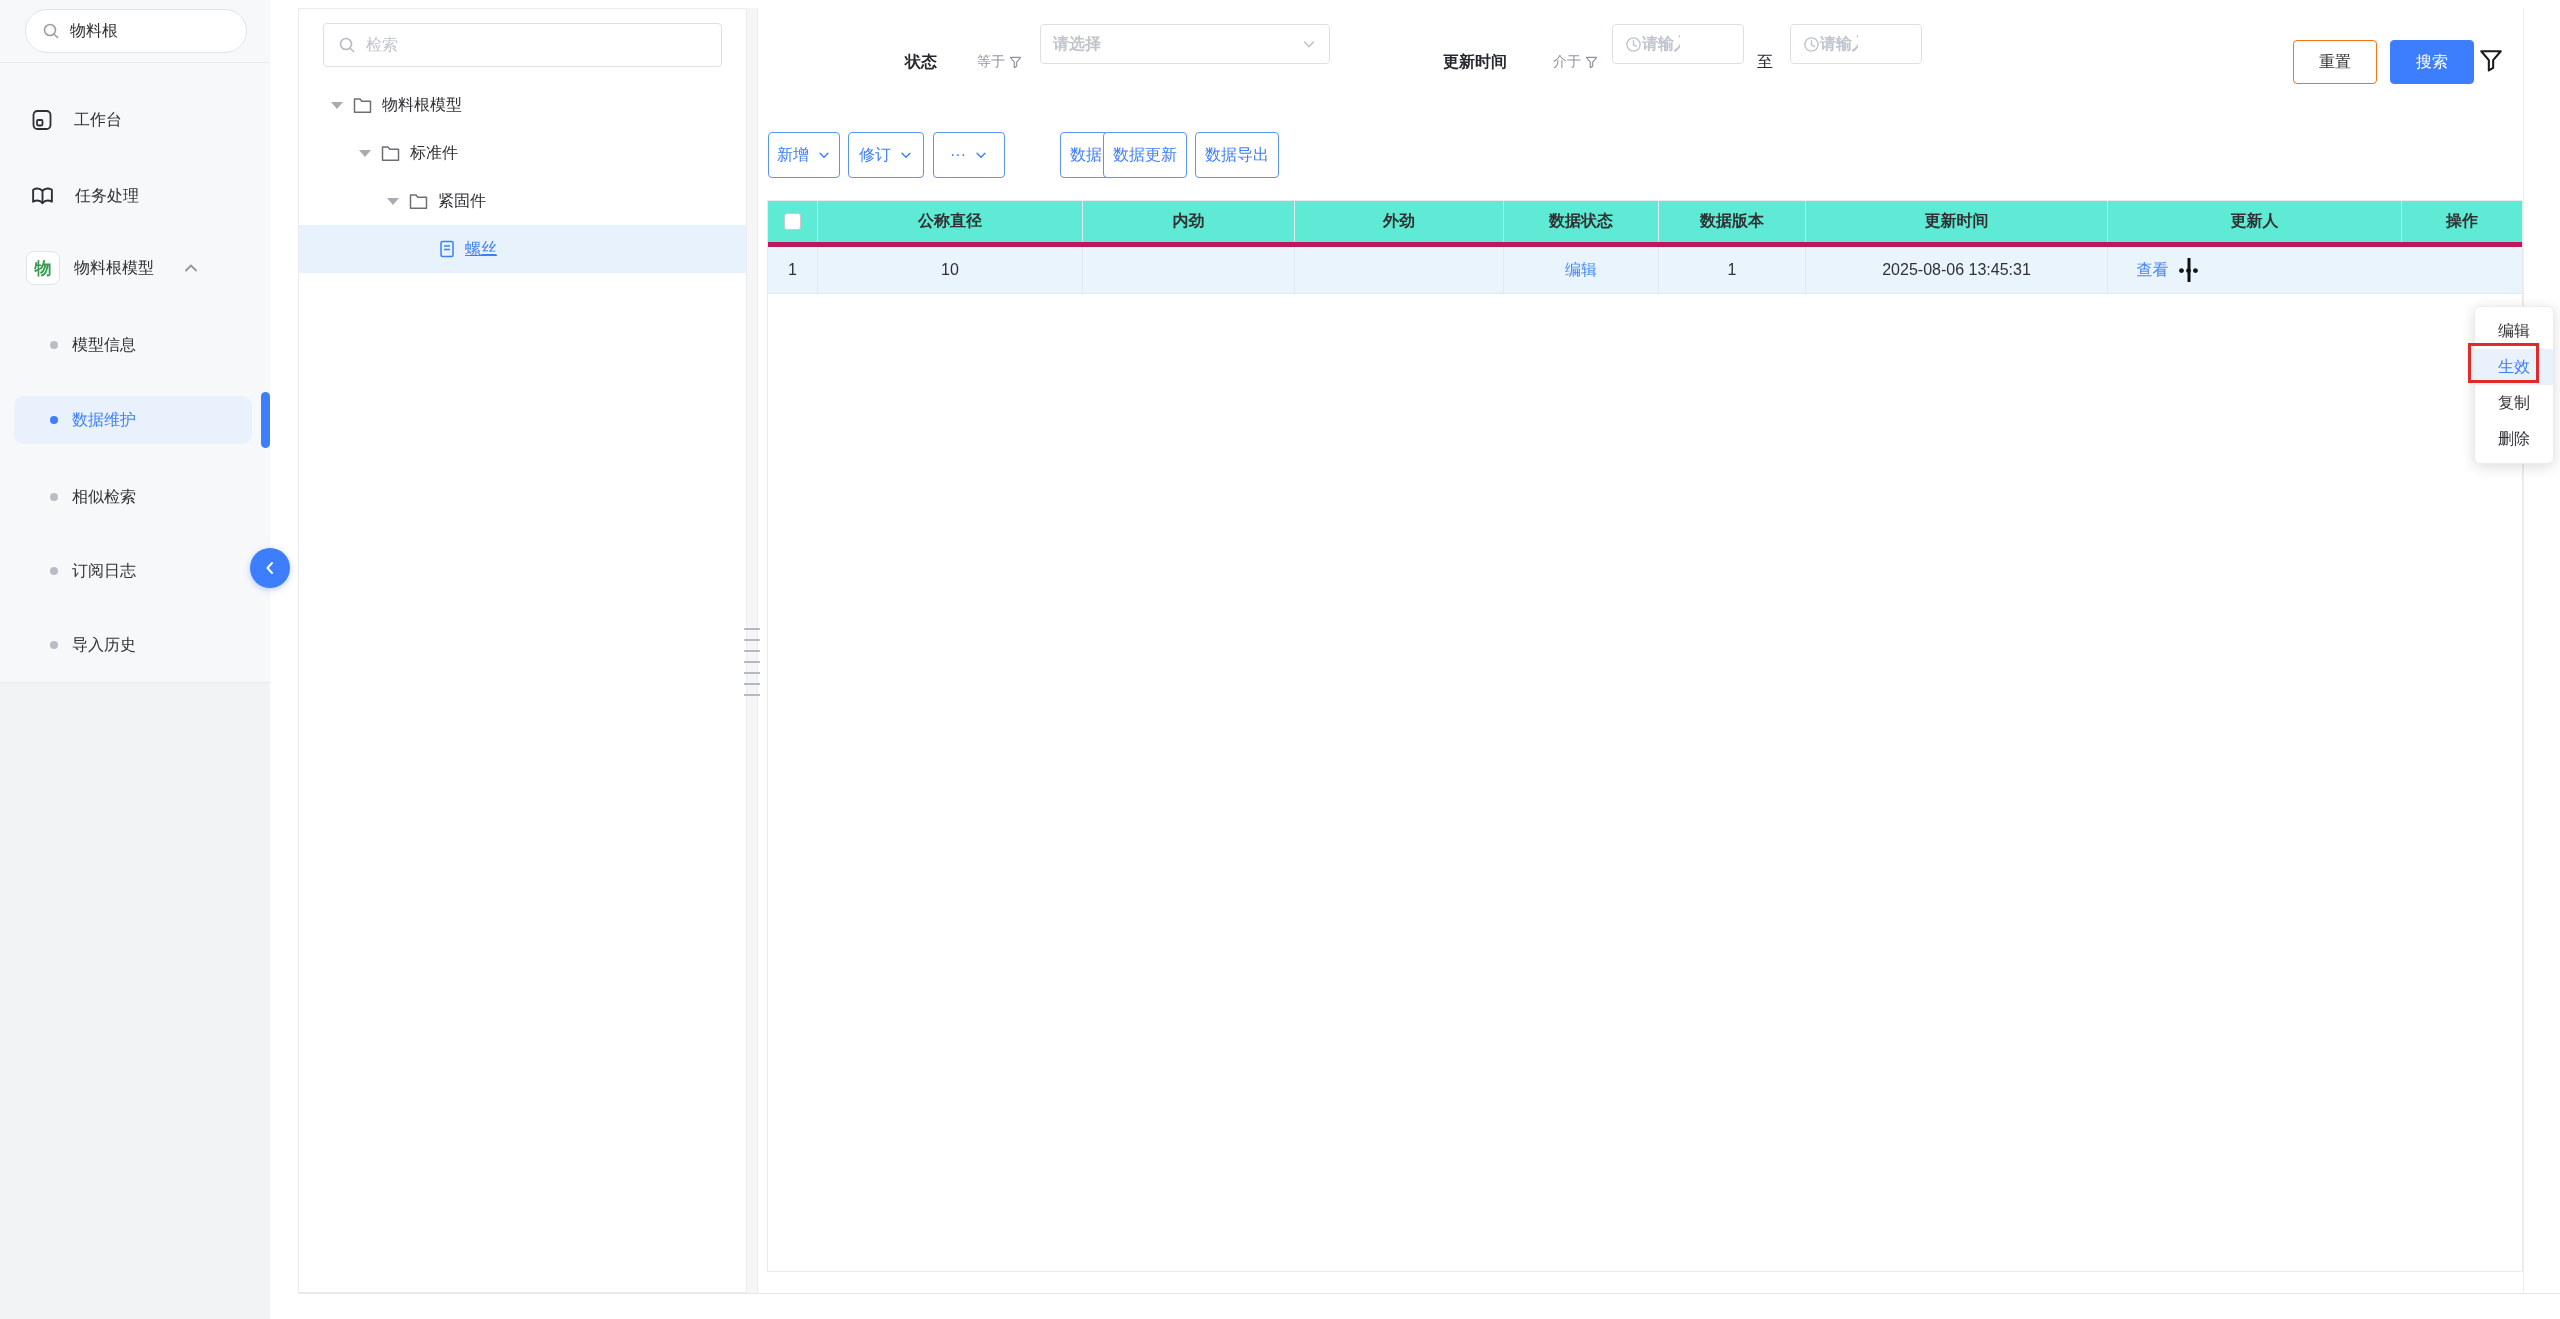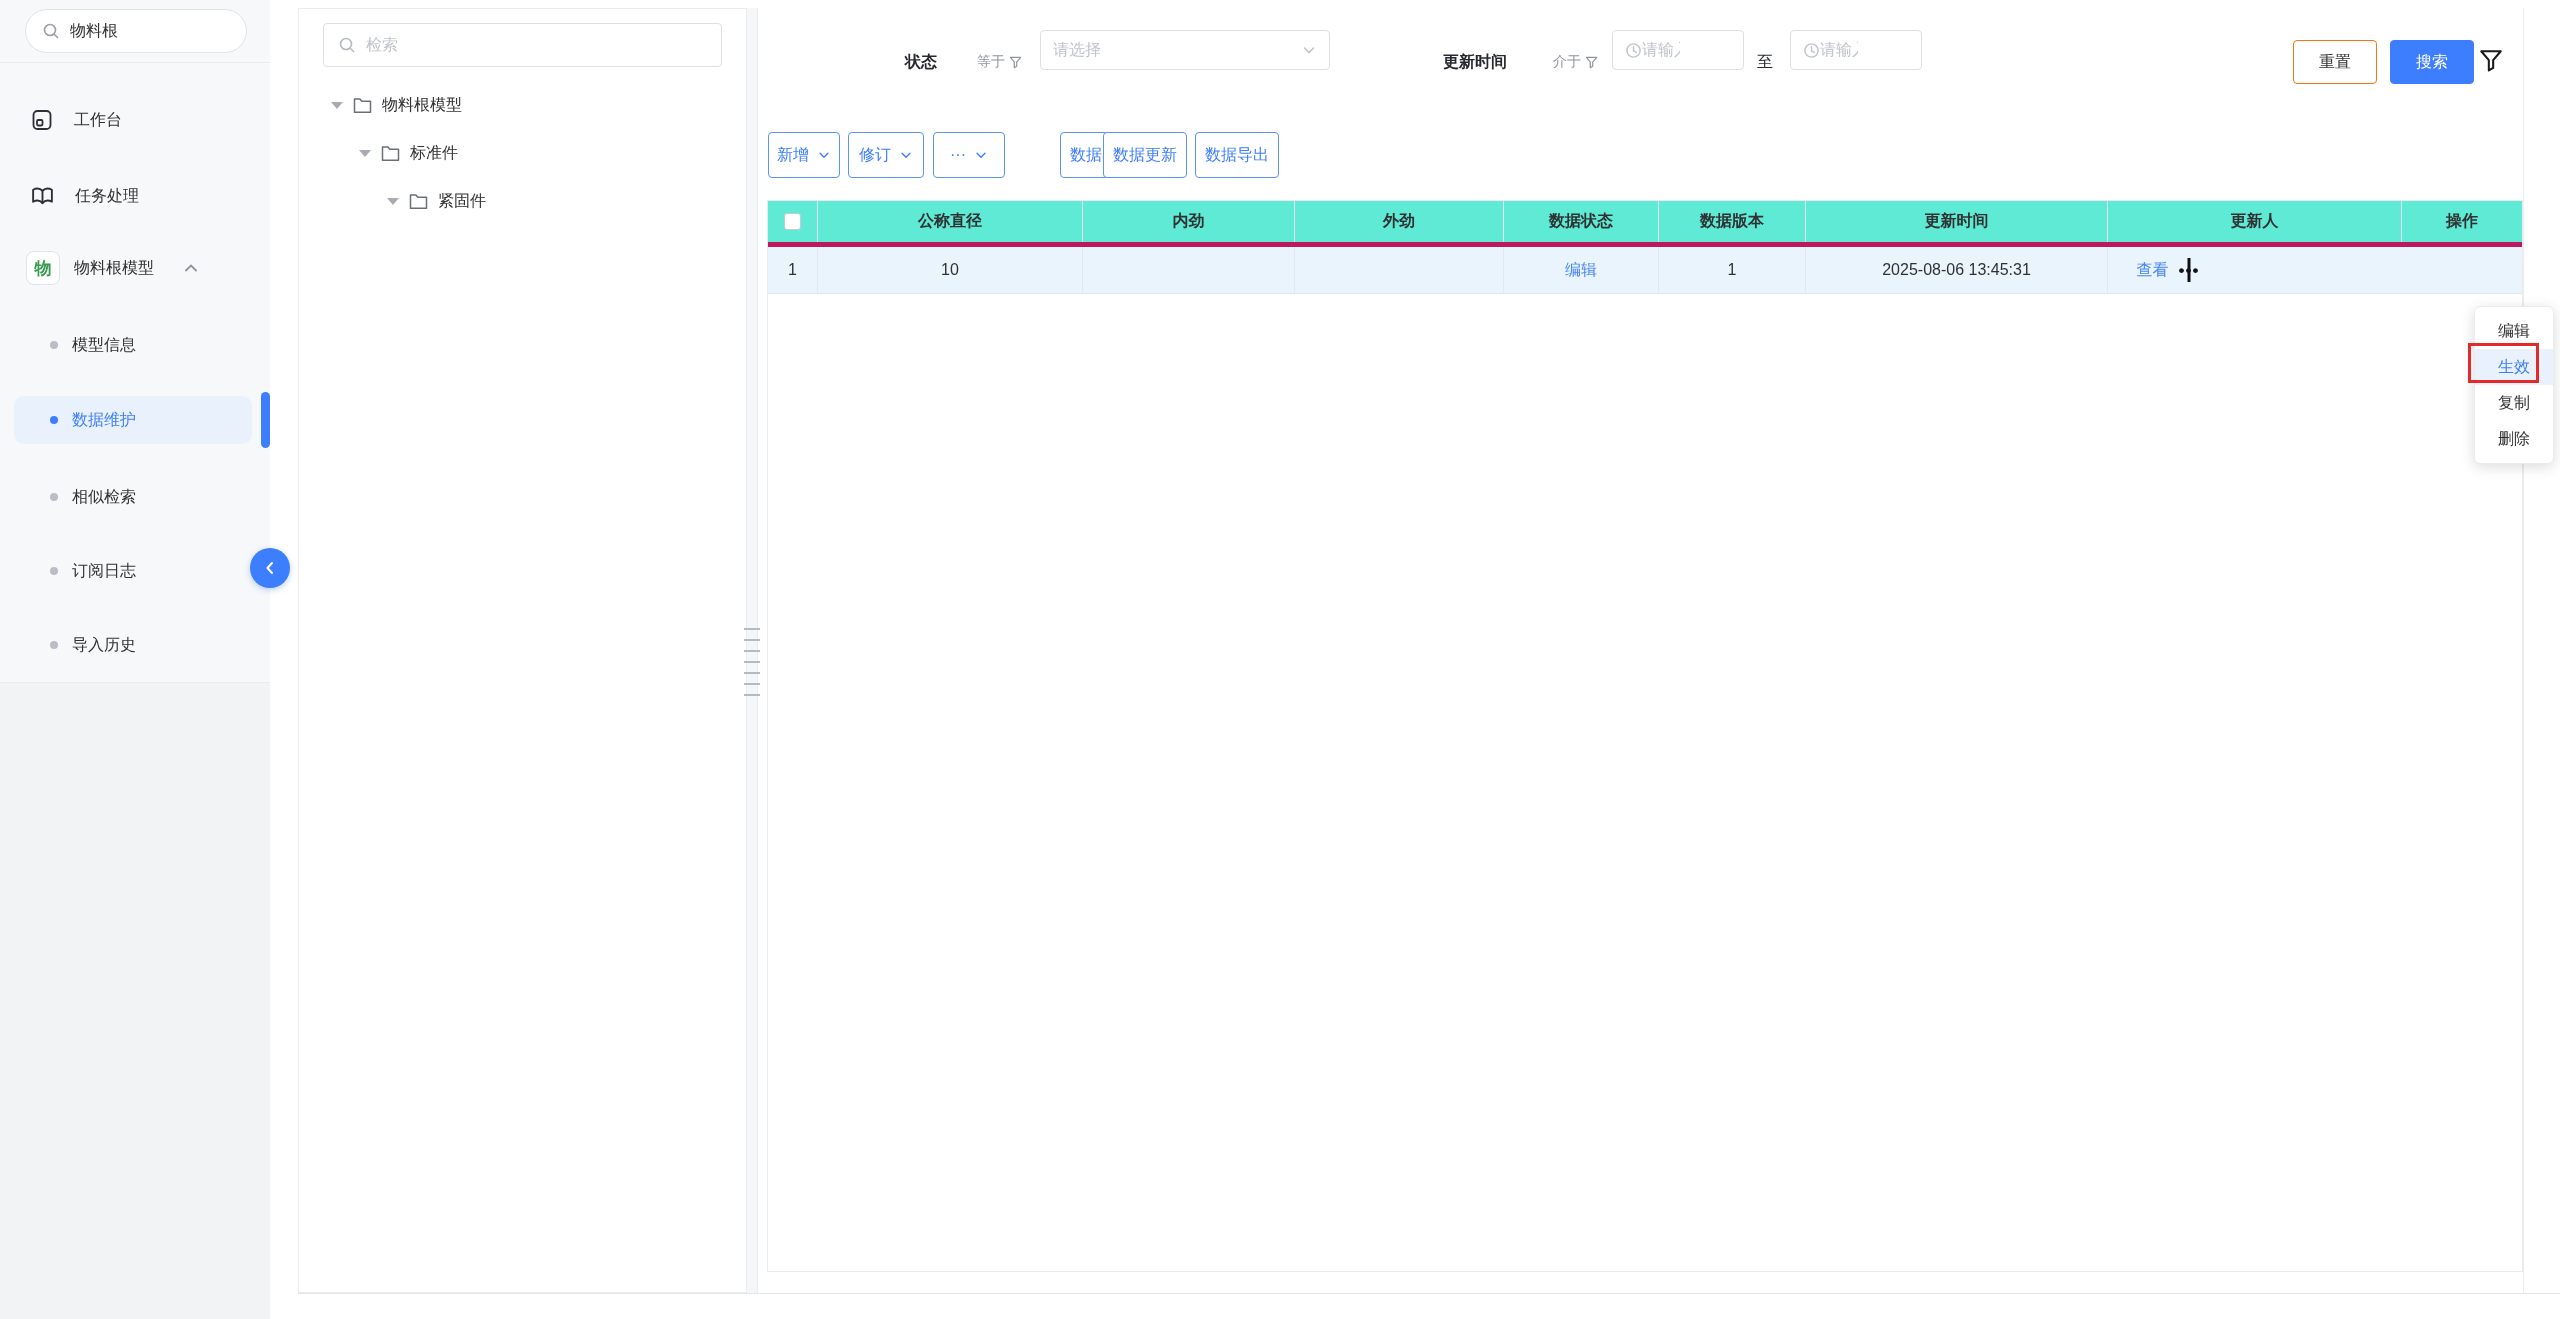--- a/index.html
+++ b/index.html
@@ -41,21 +41,21 @@
   .grip { position:absolute; left:-3px; top:620px; display:flex; flex-direction:column; gap:9px; }
   .grip span { width:16px; height:2px; background:#b4b9c4; display:block; }
 
   
   .main-edge { position:absolute; left:2523px; top:8px; width:1px; height:1285px; background:#ebedf0; }
   .bottom-line { position:absolute; left:298px; top:1293px; width:2262px; height:1px; background:#e4e7ea; }
 
   
   .flabel { position:absolute; top:42px; height:40px; display:flex; align-items:center; font-size:16px; font-weight:600; color:#25282e; }
   .fop { position:absolute; top:42px; height:40px; display:flex; align-items:center; gap:4px; font-size:14px; color:#8f949e; }
-  .fbox { position:absolute; top:30px; height:40px; border:1px solid #dcdfe6; border-radius:4px; background:#fff; display:flex; align-items:center; padding:0 12px; cursor:pointer; }
+  .fbox { position:absolute; top:24px; height:40px; border:1px solid #dcdfe6; border-radius:4px; background:#fff; display:flex; align-items:center; padding:0 12px; cursor:pointer;font-weight:bold; }
   .fbox .ph { color:#c0c4cc; font-size:16px; white-space:nowrap; overflow:hidden; }
   .fbox .spacer { flex:1; }
   .btn { position:absolute; top:40px; height:44px; display:flex; align-items:center; justify-content:center; border-radius:4px; font-size:16px; cursor:pointer; }
   .btn.plain { border:1px solid #f97316; background:#fff; color:#303133; }
   .btn.primary { background:#3d7efe; color:#fff; border:1px solid #3d7efe; }
   .filter-funnel { position:absolute; left:2478px; top:48px; cursor:pointer; }
 
   
   .tbtn { position:absolute; top:132px; height:46px; border:1px solid #5b93f7; background:#fff; color:#3d7efe; border-radius:4px; display:flex; align-items:center; justify-content:center; gap:8px; font-size:16px; cursor:pointer; }
 
@@ -196,20 +196,30 @@
       </div>
       <div class="tree-row" style="padding-left:88px;">
         <span class="t-caret"></span>
         <span class="t-icon">
           <svg width="19" height="16" viewBox="0 0 19 16">
               <path d="M1.5 2 h5.5 l1.8 2.2 H17.5 v11 H1.5 Z" fill="none" stroke="#6b7078" stroke-width="1.5" stroke-linejoin="round"></path>
             </svg>
         </span>
         <span class="t-label">紧固件</span>
       </div>
+      <div class="tree-row selected" style="padding-left:140px;">
+        <span class="t-icon">
+          <svg width="16" height="18" viewBox="0 0 16 18">
+              <rect x="2" y="1.5" width="12" height="15" rx="1.5" fill="none" stroke="#3d7efe" stroke-width="1.5"></rect>
+              <line x1="5" y1="6" x2="11" y2="6" stroke="#3d7efe" stroke-width="1.5"></line>
+              <line x1="5" y1="9.5" x2="11" y2="9.5" stroke="#3d7efe" stroke-width="1.5"></line>
+            </svg>
+        </span>
+        <span class="t-label">螺丝</span>
+      </div>
     </div>
   </div>
 
   <div class="gutter">
     <div class="grip">
       <span></span>
         <span></span>
         <span></span>
         <span></span>
         <span></span>

